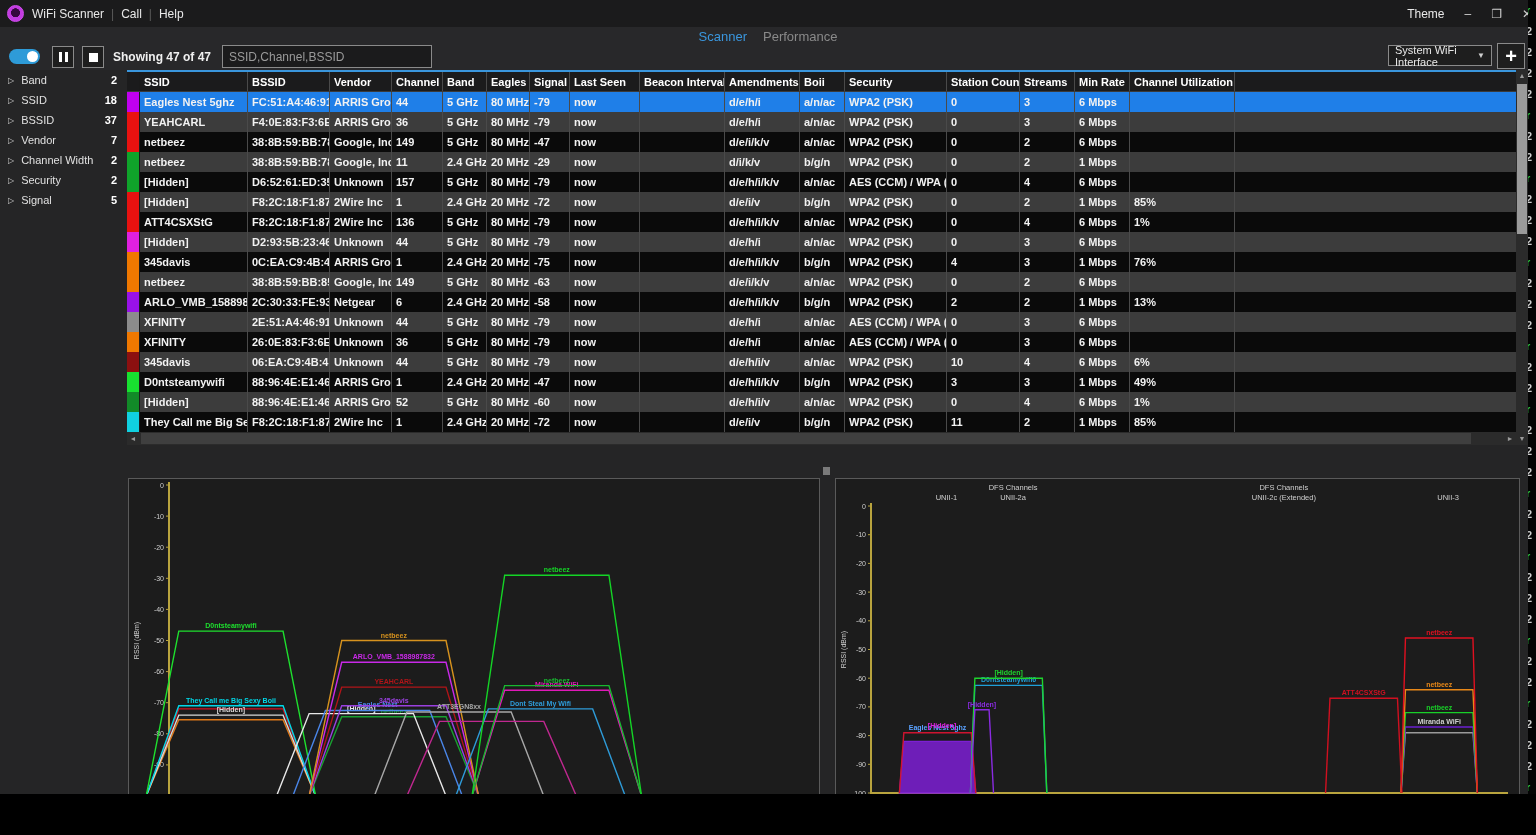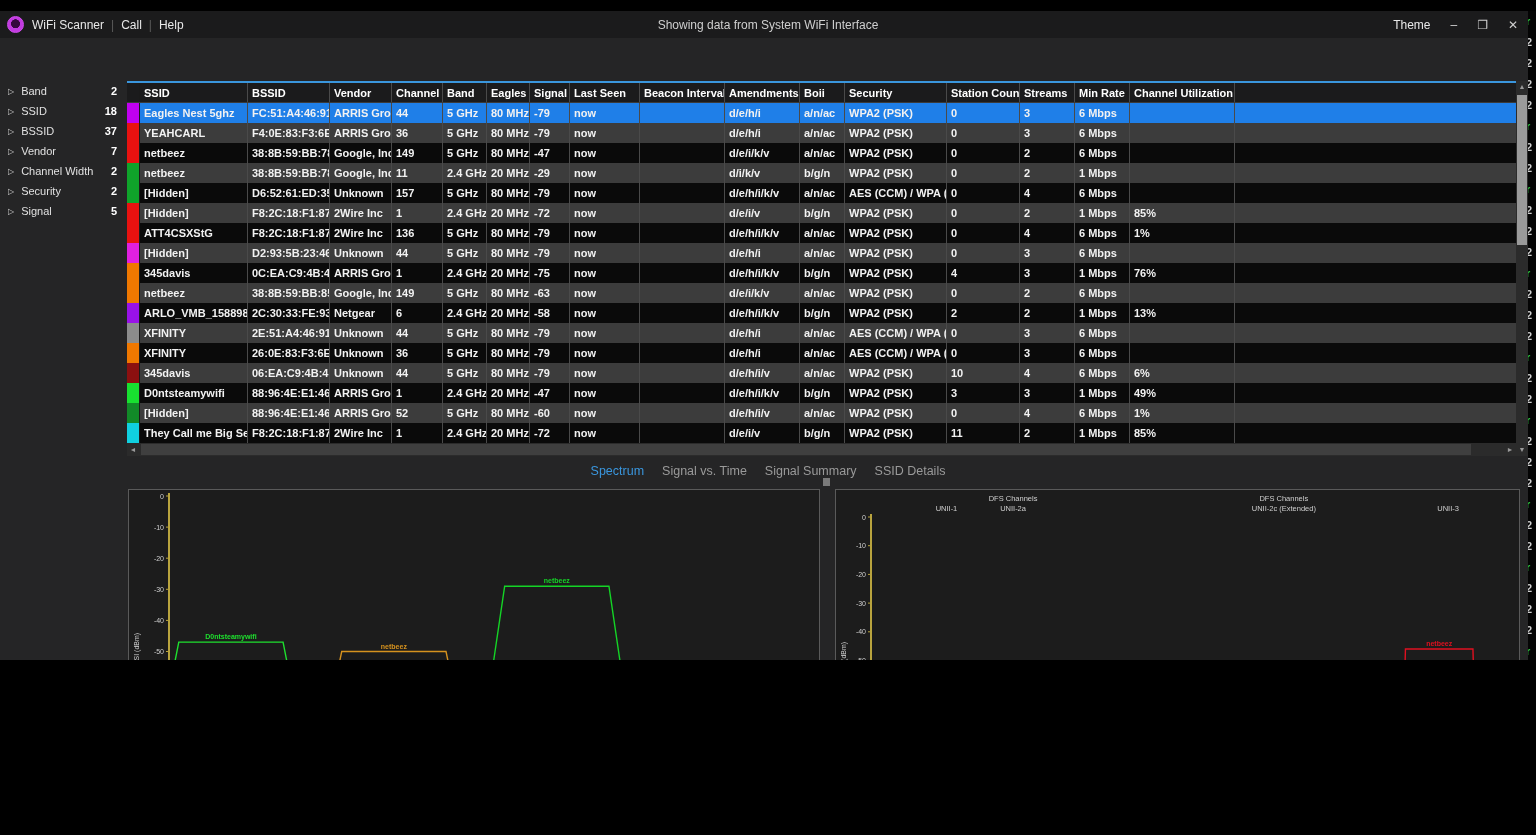--- a/index.html
+++ b/index.html
@@ -1,27 +1,27 @@
 <!DOCTYPE html>
 <html><head>
 <meta charset="utf-8">
 <style>
   html,body{margin:0;padding:0;background:#000;}
-  #app{position:relative;width:1536px;height:649px;overflow:hidden;background:#252526;
-       font-family:"Liberation Sans",sans-serif;color:#e8e8e8;margin-top:11px;-webkit-font-smoothing:antialiased;}
+  #app{position:relative;width:1536px;height:794px;overflow:hidden;background:#252526;
+       font-family:"Liberation Sans",sans-serif;color:#e8e8e8;-webkit-font-smoothing:antialiased;}
   
   #titlebar{position:absolute;left:0;top:0;width:1536px;height:27px;background:#1b1b1c;
             display:flex;align-items:center;font-size:12px;}
   #logo{width:17px;height:17px;border-radius:50%;margin:0 8px 0 7px;
         background:radial-gradient(circle at 50% 45%,#35083d 0 38%,#c23be0 42% 100%);
         border:1px solid #d24cf0;box-sizing:border-box;}
   .menu-sep{color:#5a5a5a;margin:0 7px;}
   .menu-item{color:#e8e8e8;}
   #tb-center{position:absolute;left:0;right:0;text-align:center;color:#cfcfcf;pointer-events:none;}
-  #tb-right{margin-left:auto;display:flex;align-items:center;gap:20px;padding-right:18px;z-index:2;}
+  #tb-right{margin-left:auto;display:flex;align-items:center;gap:20px;padding-right:4px;z-index:2;}
   .win-btn{color:#cfcfcf;font-size:12px;line-height:12px;}
   
   #tabrow{position:absolute;left:0;top:27px;width:1536px;height:18px;background:#28282a;
           display:flex;justify-content:center;gap:16px;font-size:13px;align-items:center;}
   .main-tab{color:#8a8a8a;}
   .main-tab.active{color:#3a96dd;}
   
   #toolbar{position:absolute;left:0;top:45px;width:1536px;height:25px;background:#28282a;}
   #toggle{position:absolute;left:9px;top:4px;width:31px;height:15px;border-radius:8px;background:#2e9bd8;}
   #toggle .knob{position:absolute;right:2px;top:2px;width:11px;height:11px;border-radius:50%;background:#fff;}
@@ -89,30 +89,54 @@
 
 <div id="app">
 
   <div id="titlebar">
     <div id="logo"></div>
     <span>WiFi Scanner</span>
     <span class="menu-sep">|</span>
     <span class="menu-item">Call</span>
     <span class="menu-sep">|</span>
     <span class="menu-item">Help</span>
-    <div id="tb-center">Showing data from System WiFi Interface</div>
     <div id="tb-right">
       <span>Theme</span>
       <span class="win-btn">–</span>
       <span class="win-btn">❐</span>
       <span class="win-btn">✕</span>
     </div>
   </div>
 
-
+  <div id="tabrow">
+      <span class="main-tab active">Scanner</span>
+      <span class="main-tab">Performance</span>
+    </div>
+
+  <div id="toolbar">
+    <div id="toggle">
+        <div class="knob"></div>
+      </div>
+    <div class="icon-btn" id="pause-btn">
+        <span class="bars">
+          <i></i>
+          <i></i>
+        </span>
+      </div>
+    <div class="icon-btn" id="stop-btn">
+        <span class="sq"></span>
+      </div>
+    <div id="showing">Showing 47 of 47</div>
+    <input id="search" type="text" placeholder="SSID,Channel,BSSID" style="">
+    <div id="iface-select">
+      <span>System WiFi Interface</span>
+      <span class="caret">▼</span>
+    </div>
+    <div id="add-btn">+</div>
+  </div>
 
   <div id="sidebar">
       <div class="sb-item">
         <span class="sb-arrow">▷</span>
         <span class="sb-label">Band</span>
         <span class="sb-count">2</span>
       </div>
       <div class="sb-item">
         <span class="sb-arrow">▷</span>
         <span class="sb-label">SSID</span>
@@ -511,26 +535,20 @@
     <div class="arr" style="top:0">▲</div>
     <div class="thumb"></div>
     <div class="arr" style="top:363px">▼</div>
   </div>
   <div id="hscroll">
     <div class="arr" style="left:0">◄</div>
     <div class="thumb"></div>
     <div class="arr" style="left:1377px">►</div>
   </div>
 
-  <div id="bottomtabs">
-      <span class="b-tab active">Spectrum</span>
-      <span class="b-tab">Signal vs. Time</span>
-      <span class="b-tab">Signal Summary</span>
-      <span class="b-tab">SSID Details</span>
-    </div>
   <div id="splitgrip"></div>
 
   <div class="chart-panel" id="chartL"><svg width="690" height="342">
         <path d="M40,3 L40,317 L682,317" stroke="#b9a43e" stroke-width="2" fill="none"></path>
         <line x1="37" y1="6" x2="40" y2="6" stroke="#b9a43e" stroke-width="1"></line>
         <text x="35" y="8.5" text-anchor="end" font-size="7" fill="#cfcfcf">0</text>
         <line x1="37" y1="37.1" x2="40" y2="37.1" stroke="#b9a43e" stroke-width="1"></line>
         <text x="35" y="39.6" text-anchor="end" font-size="7" fill="#cfcfcf">-10</text>
         <line x1="37" y1="68.2" x2="40" y2="68.2" stroke="#b9a43e" stroke-width="1"></line>
         <text x="35" y="70.7" text-anchor="end" font-size="7" fill="#cfcfcf">-20</text>

